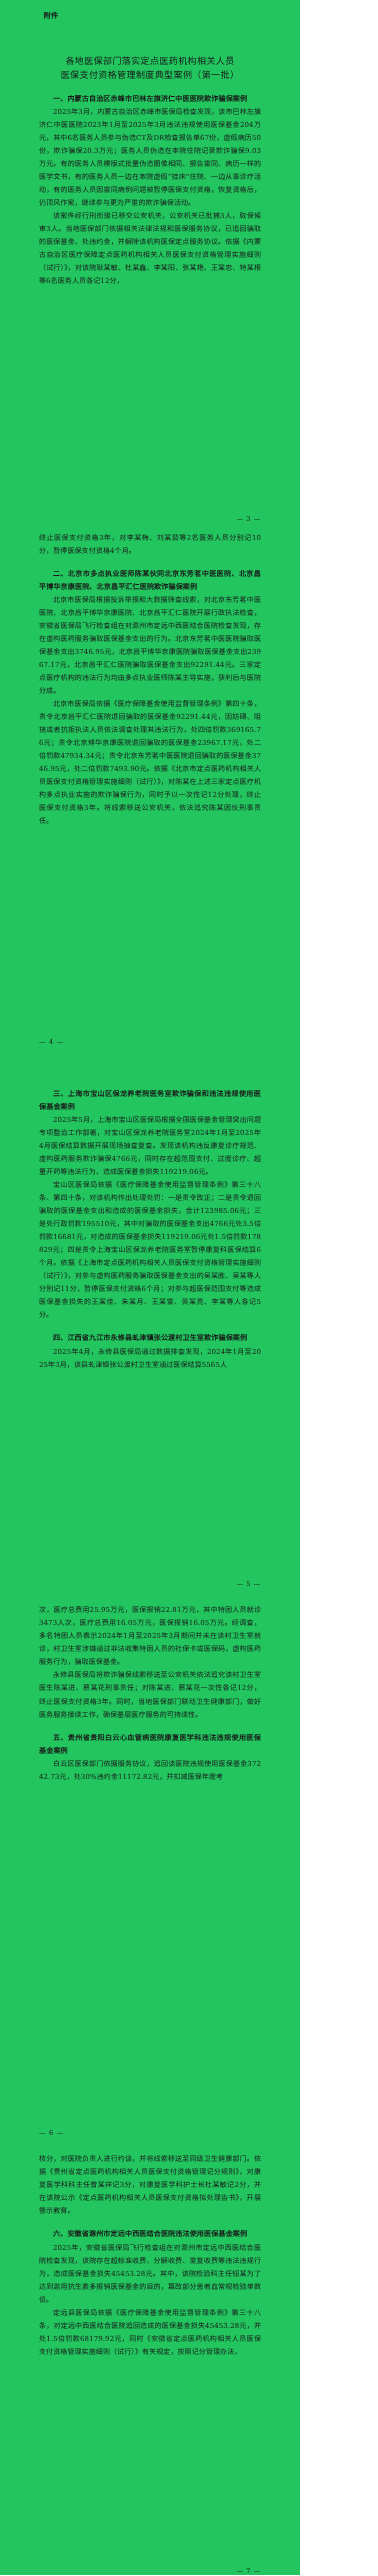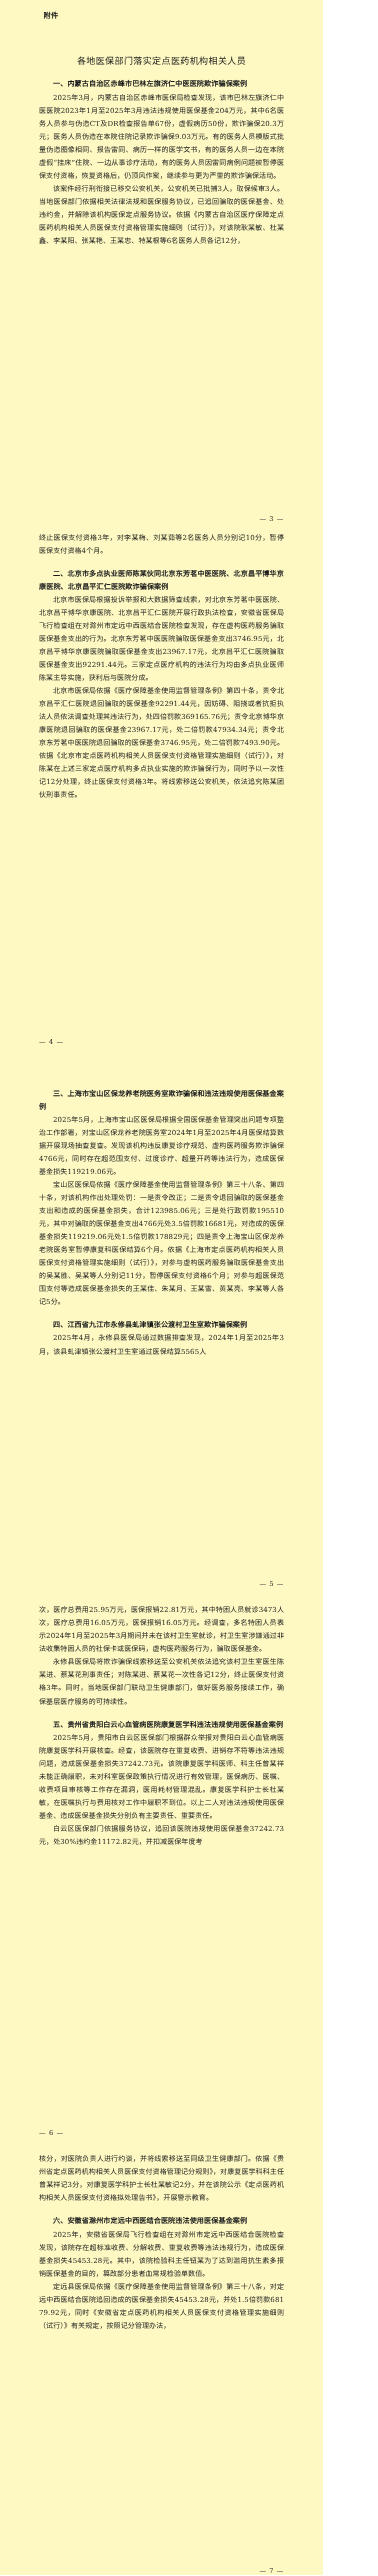--- a/index.html
+++ b/index.html
@@ -12,25 +12,25 @@
     font-family: "DejaVu Serif", "Liberation Serif", serif;
     color: #1a1a1a;
     width: 379px;
   }
   .doc {
     width: 379px;
     position: relative;
     background: #ffffff;
   }
   .page {
-    width: 323px;
+    width: 300px;
     box-sizing: border-box;
     padding: 0 39px;
     position: relative;
-    background: #fef9c3;
+    background: #22c55e;
   }
   
   .page-1 { height: 523px; padding-top: 11.4px; }
   .page-2 { height: 523px; padding-top: 8.8px; }
   .page-3 { height: 542px; padding-top: 17.7px; }
   .page-4 { height: 549px; padding-top: 16.4px; }
   .page-5 { height: 438px; padding-top: 16.4px; }
 
   .attachment-label {
     font-family: "DejaVu Sans", "Liberation Sans", sans-serif;
@@ -86,20 +86,21 @@
 <body>
 
 <div class="doc">
 
   <div class="page page-1">
 
     <div class="attachment-label">附件</div>
 
     <div class="doc-title">
       <span class="tline">各地医保部门落实定点医药机构相关人员</span>
+      <span class="tline">医保支付资格管理制度典型案例（第一批）</span>
     </div>
 
     <div class="section-head">一、内蒙古自治区赤峰市巴林左旗济仁中医医院欺诈骗保案例</div>
 
     <p class="para">2025年3月，内蒙古自治区赤峰市医保局检查发现，该市巴林左旗济仁中医医院2023年1月至2025年3月违法违规使用医保基金204万元，其中6名医务人员参与伪造CT及DR检查报告单67份，虚假病历50份，欺诈骗保20.3万元；医务人员伪造在本院住院记录欺诈骗保9.03万元。有的医务人员模版式批量伪造图像相同、报告雷同、病历一样的医学文书，有的医务人员一边在本院虚假“挂床”住院、一边从事诊疗活动，有的医务人员因雷同病例问题被暂停医保支付资格，恢复资格后，仍顶风作案，继续参与更为严重的欺诈骗保活动。</p>
 
     <p class="para">该案件经行刑衔接已移交公安机关，公安机关已批捕3人，取保候审3人。当地医保部门依据相关法律法规和医保服务协议，已追回骗取的医保基金、处违约金，并解除该机构医保定点服务协议。依据《内蒙古自治区医疗保障定点医药机构相关人员医保支付资格管理实施细则（试行）》，对该院耿某敏、杜某鑫、李某阳、张某艳、王某忠、特某根等6名医务人员各记12分，</p>
 
     <div class="page-num right">— 3 —</div>
   </div>
@@ -133,21 +134,20 @@
   </div>
 
   <div class="page page-4">
 
     <p class="para" style="text-indent:0;">次，医疗总费用25.95万元，医保报销22.81万元，其中特困人员就诊3473人次，医疗总费用16.05万元，医保报销16.05万元。经调查，多名特困人员表示2024年1月至2025年3月期间并未在该村卫生室就诊，村卫生室涉嫌通过非法收集特困人员的社保卡或医保码，虚构医药服务行为，骗取医保基金。</p>
 
     <p class="para">永修县医保局将欺诈骗保线索移送至公安机关依法追究该村卫生室医生陈某进、蔡某花刑事责任；对陈某进、蔡某花一次性各记12分，终止医保支付资格3年。同时，当地医保部门联动卫生健康部门，做好医务服务接续工作，确保基层医疗服务的可持续性。</p>
 
     <div class="section-head">五、贵州省贵阳白云心血管病医院康复医学科违法违规使用医保基金案例</div>
 
-    <p class="para">2025年5月，贵阳市白云区医保部门根据群众举报对贵阳白云心血管病医院康复医学科开展核查。经查，该医院存在重复收费、进销存不符等违法违规问题，造成医保基金损失37242.73元。该院康复医学科医师、科主任曾某祥未能正确履职，未对科室医保政策执行情况进行有效管理，医保病历、医嘱、收费项目审核等工作存在漏洞，医用耗材管理混乱。康复医学科护士长杜某敏，在医嘱执行与费用核对工作中履职不到位。以上二人对违法违规使用医保基金、造成医保基金损失分别负有主要责任、重要责任。</p>
 
     <p class="para">白云区医保部门依据服务协议，追回该医院违规使用医保基金37242.73元，处30%违约金11172.82元，并扣减医保年度考</p>
 
     <div class="page-num left">— 6 —</div>
   </div>
 
   <div class="page page-5">
 
     <p class="para" style="text-indent:0;">核分，对医院负责人进行约谈，并将线索移送至同级卫生健康部门。依据《贵州省定点医药机构相关人员医保支付资格管理记分规则》，对康复医学科科主任曾某祥记3分，对康复医学科护士长杜某敏记2分，并在该院公示《定点医药机构相关人员医保支付资格拟处理告书》，开展警示教育。</p>
 

